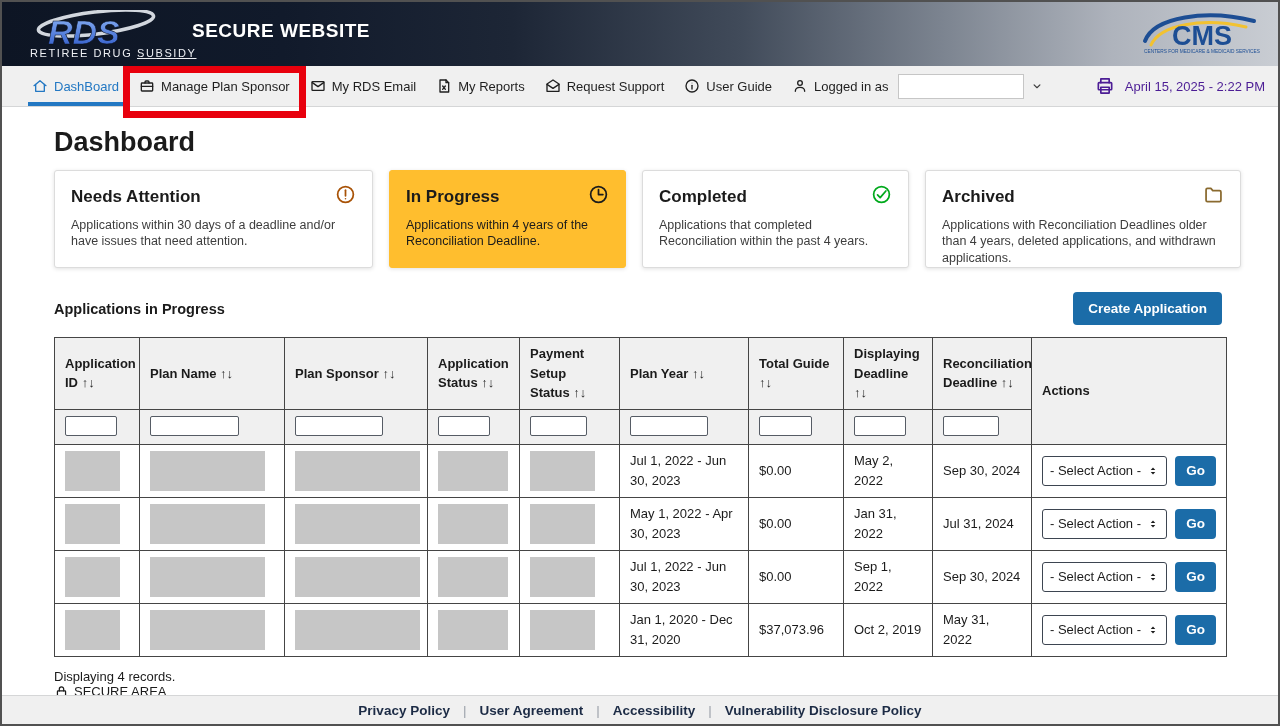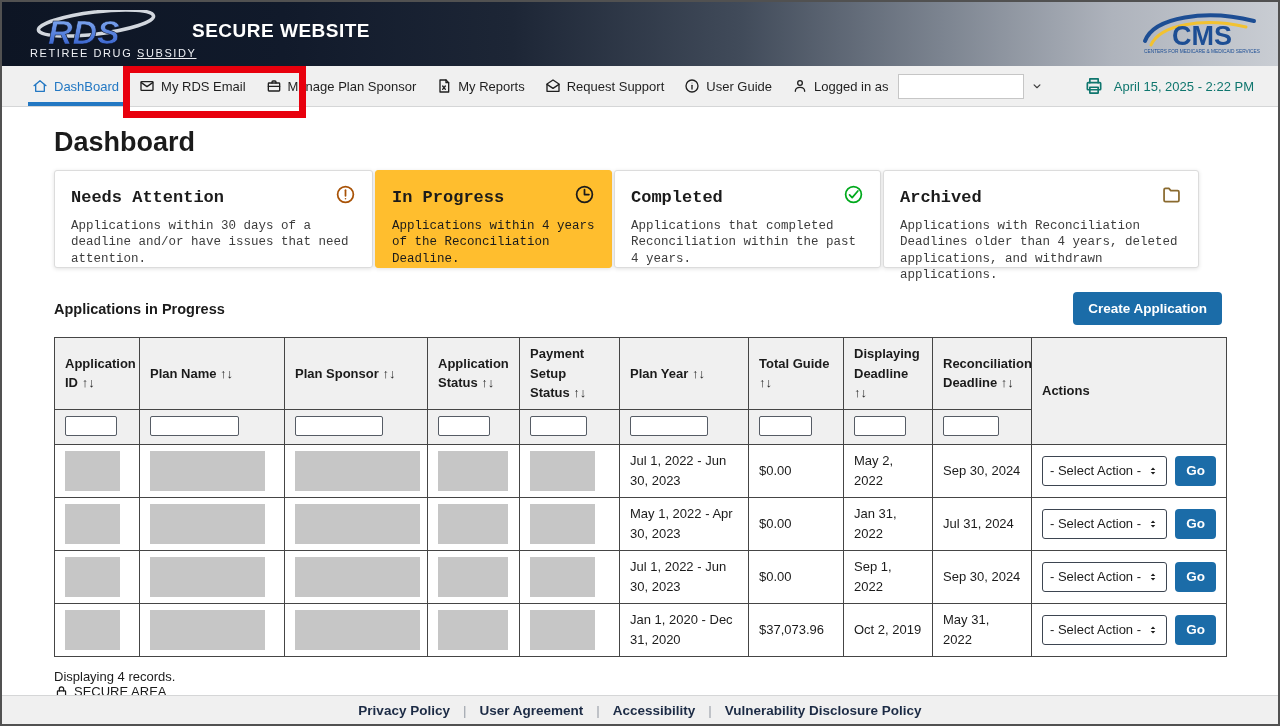--- a/index.html
+++ b/index.html
@@ -18,28 +18,28 @@
 
   
   .navbar{flex:0 0 41px;background:#f0f0f0;border-bottom:1px solid #d5d6d7;display:flex;align-items:stretch;position:relative;}
   .nav-items{display:flex;align-items:stretch;margin-left:28px;gap:16px;}
   .nav-item{display:flex;align-items:center;gap:6px;font-size:13px;color:#1f1f1f;position:relative;cursor:pointer;padding:0 2px;white-space:nowrap;}
   .nav-item .ic{width:16px;height:16px;}
   .nav-item.active{color:var(--nav-active-blue,#2378c3);}
   .nav-item.active::after{content:"";position:absolute;left:-2px;right:-2px;bottom:0;height:4px;background:var(--nav-active-blue,#2378c3);}
   .redacted-user{width:126px;height:25px;background:#fff;border:1px solid #c6c6c6;margin-left:4px;display:inline-block;}
   .nav-item .caret{width:14px;height:14px;color:#3d3d3d;}
-  .nav-right{margin-left:auto;margin-right:24px;display:flex;align-items:center;gap:10px;font-size:13px;color:#0f766e;}
+  .nav-right{margin-left:auto;margin-right:13px;display:flex;align-items:center;gap:10px;font-size:13px;color:#4c1d95;}
   .nav-right .ic{width:20px;height:20px;}
   .annotation-box{position:absolute;border:7px solid var(--annotation-red,#e8000d);z-index:30;pointer-events:none;}
 
   
   main{flex:1;padding:0 56px 0 52px;display:flex;flex-direction:column;overflow:hidden;background:#fff;}
   h1{font-size:27px;margin:20px 0 12px;color:#1b1b1b;}
-  .cards{display:flex;gap:2px;font-family:Liberation Mono, monospace;}
+  .cards{display:flex;gap:16px;}
   .card{height:98px;background:#fff;border:1px solid #dcdcdc;border-radius:3px;box-shadow:0 1px 4px rgba(0,0,0,.12);padding:13px 16px;cursor:pointer;}
   .card.highlighted{background:var(--highlight-yellow,#ffbe2e);border-color:var(--highlight-yellow,#ffbe2e);}
   .card-head{display:flex;justify-content:space-between;align-items:center;}
   .card h3{margin:0;font-size:17px;color:#1b1b1b;}
   .card .ic-card{width:21px;height:21px;}
   .card p{margin:8px 0 0;font-size:12.5px;line-height:1.3;color:#3d3d3d;}
   .card.highlighted p{color:#1b1b1b;}
 
   .section-head{display:flex;justify-content:space-between;align-items:center;margin-top:24px;}
   .section-head h2{margin:0;font-size:14.5px;color:#1b1b1b;}
@@ -100,32 +100,32 @@
     <div class="nav-items" id="nav-items">
         <div class="nav-item active">
           <svg class="ic " viewBox="0 0 24 24" fill="none" stroke="currentColor" stroke-width="2" stroke-linecap="round" stroke-linejoin="round">
             <path d="M3 11.5L12 4l9 7.5"></path>
             <path d="M5.5 9.5V20h13V9.5"></path>
           </svg>
           <span class="nav-label">DashBoard</span>
         </div>
         <div class="nav-item">
           <svg class="ic " viewBox="0 0 24 24" fill="none" stroke="currentColor" stroke-width="2" stroke-linecap="round" stroke-linejoin="round">
-            <rect x="3" y="5.5" width="18" height="13" rx="1"></rect>
-            <path d="M3.5 7l8.5 6 8.5-6"></path>
-          </svg>
-          <span class="nav-label">My RDS Email</span>
-        </div>
-        <div class="nav-item">
-          <svg class="ic " viewBox="0 0 24 24" fill="none" stroke="currentColor" stroke-width="2" stroke-linecap="round" stroke-linejoin="round">
             <rect x="3.5" y="7.5" width="17" height="12" rx="1"></rect>
             <path d="M9 7.5V6a1.5 1.5 0 0 1 1.5-1.5h3A1.5 1.5 0 0 1 15 6v1.5"></path>
             <path d="M3.5 12.5h17"></path>
           </svg>
           <span class="nav-label">Manage Plan Sponsor</span>
+        </div>
+        <div class="nav-item">
+          <svg class="ic " viewBox="0 0 24 24" fill="none" stroke="currentColor" stroke-width="2" stroke-linecap="round" stroke-linejoin="round">
+            <rect x="3" y="5.5" width="18" height="13" rx="1"></rect>
+            <path d="M3.5 7l8.5 6 8.5-6"></path>
+          </svg>
+          <span class="nav-label">My RDS Email</span>
         </div>
         <div class="nav-item">
           <svg class="ic " viewBox="0 0 24 24" fill="none" stroke="currentColor" stroke-width="2" stroke-linecap="round" stroke-linejoin="round">
             <path d="M6 3h9l4 4v14H6z"></path>
             <path d="M15 3v4h4"></path>
             <path d="M10 12l4 5m0-5l-4 5"></path>
           </svg>
           <span class="nav-label">My Reports</span>
         </div>
         <div class="nav-item">

